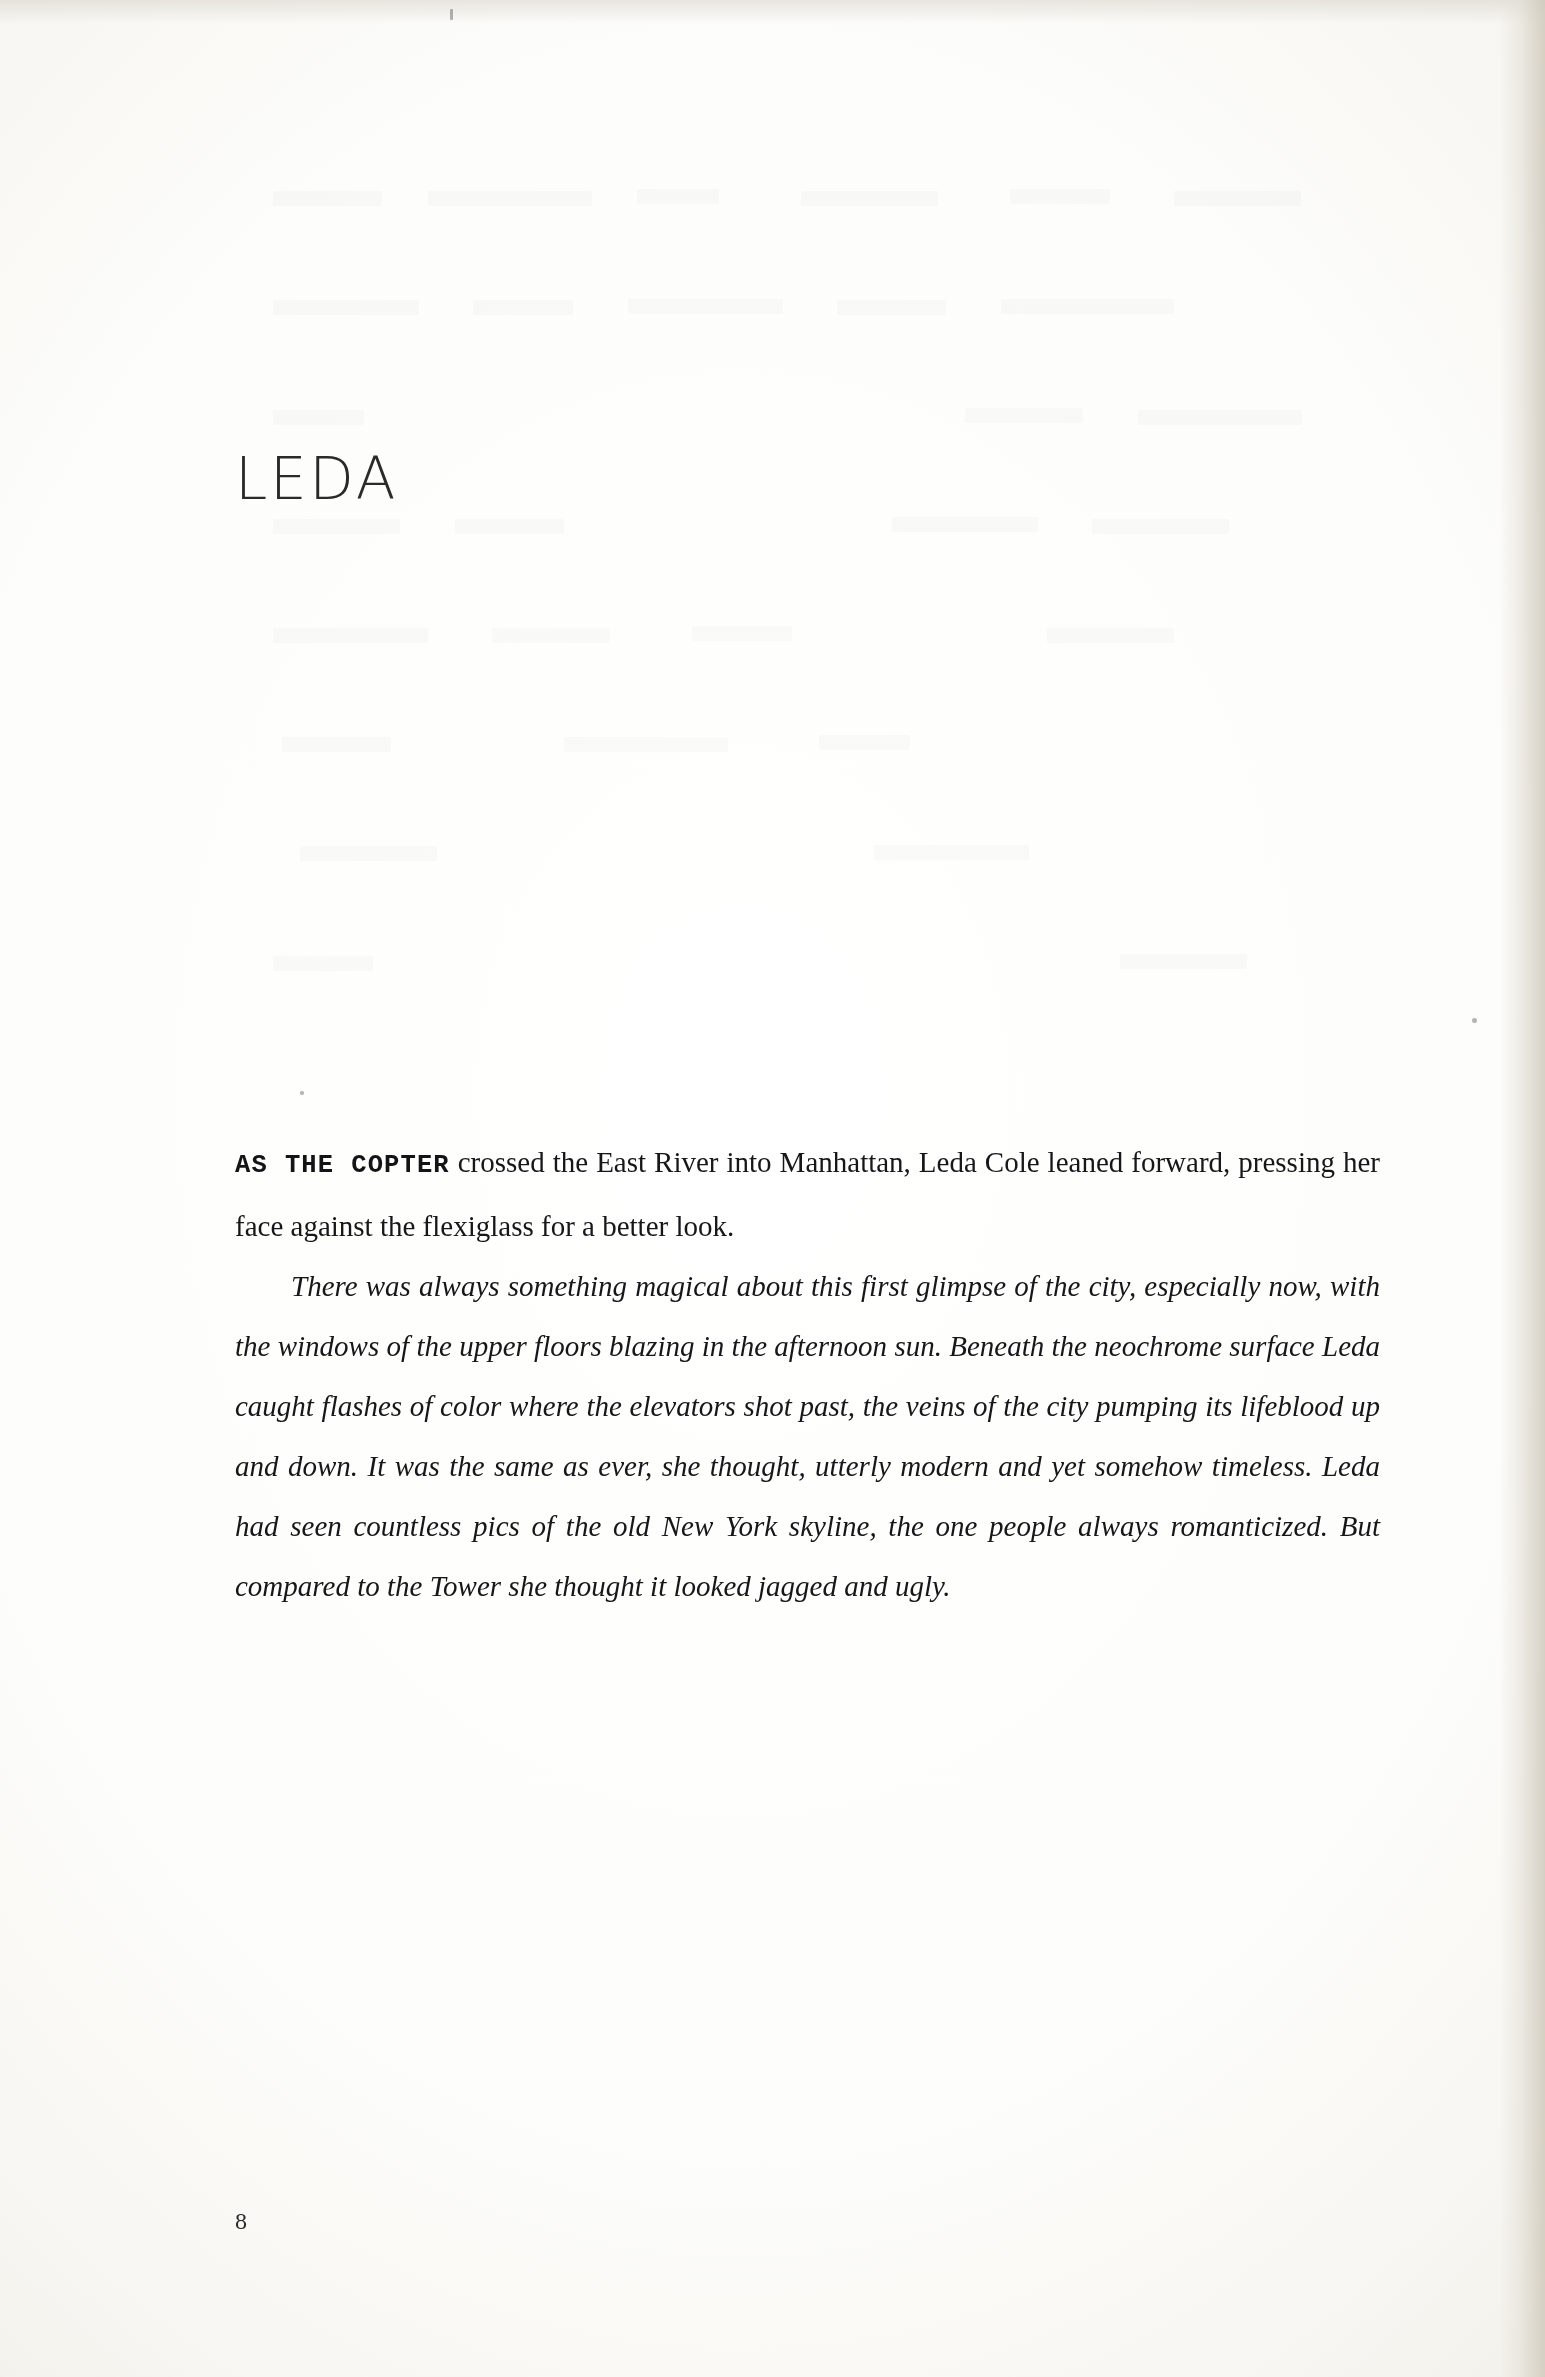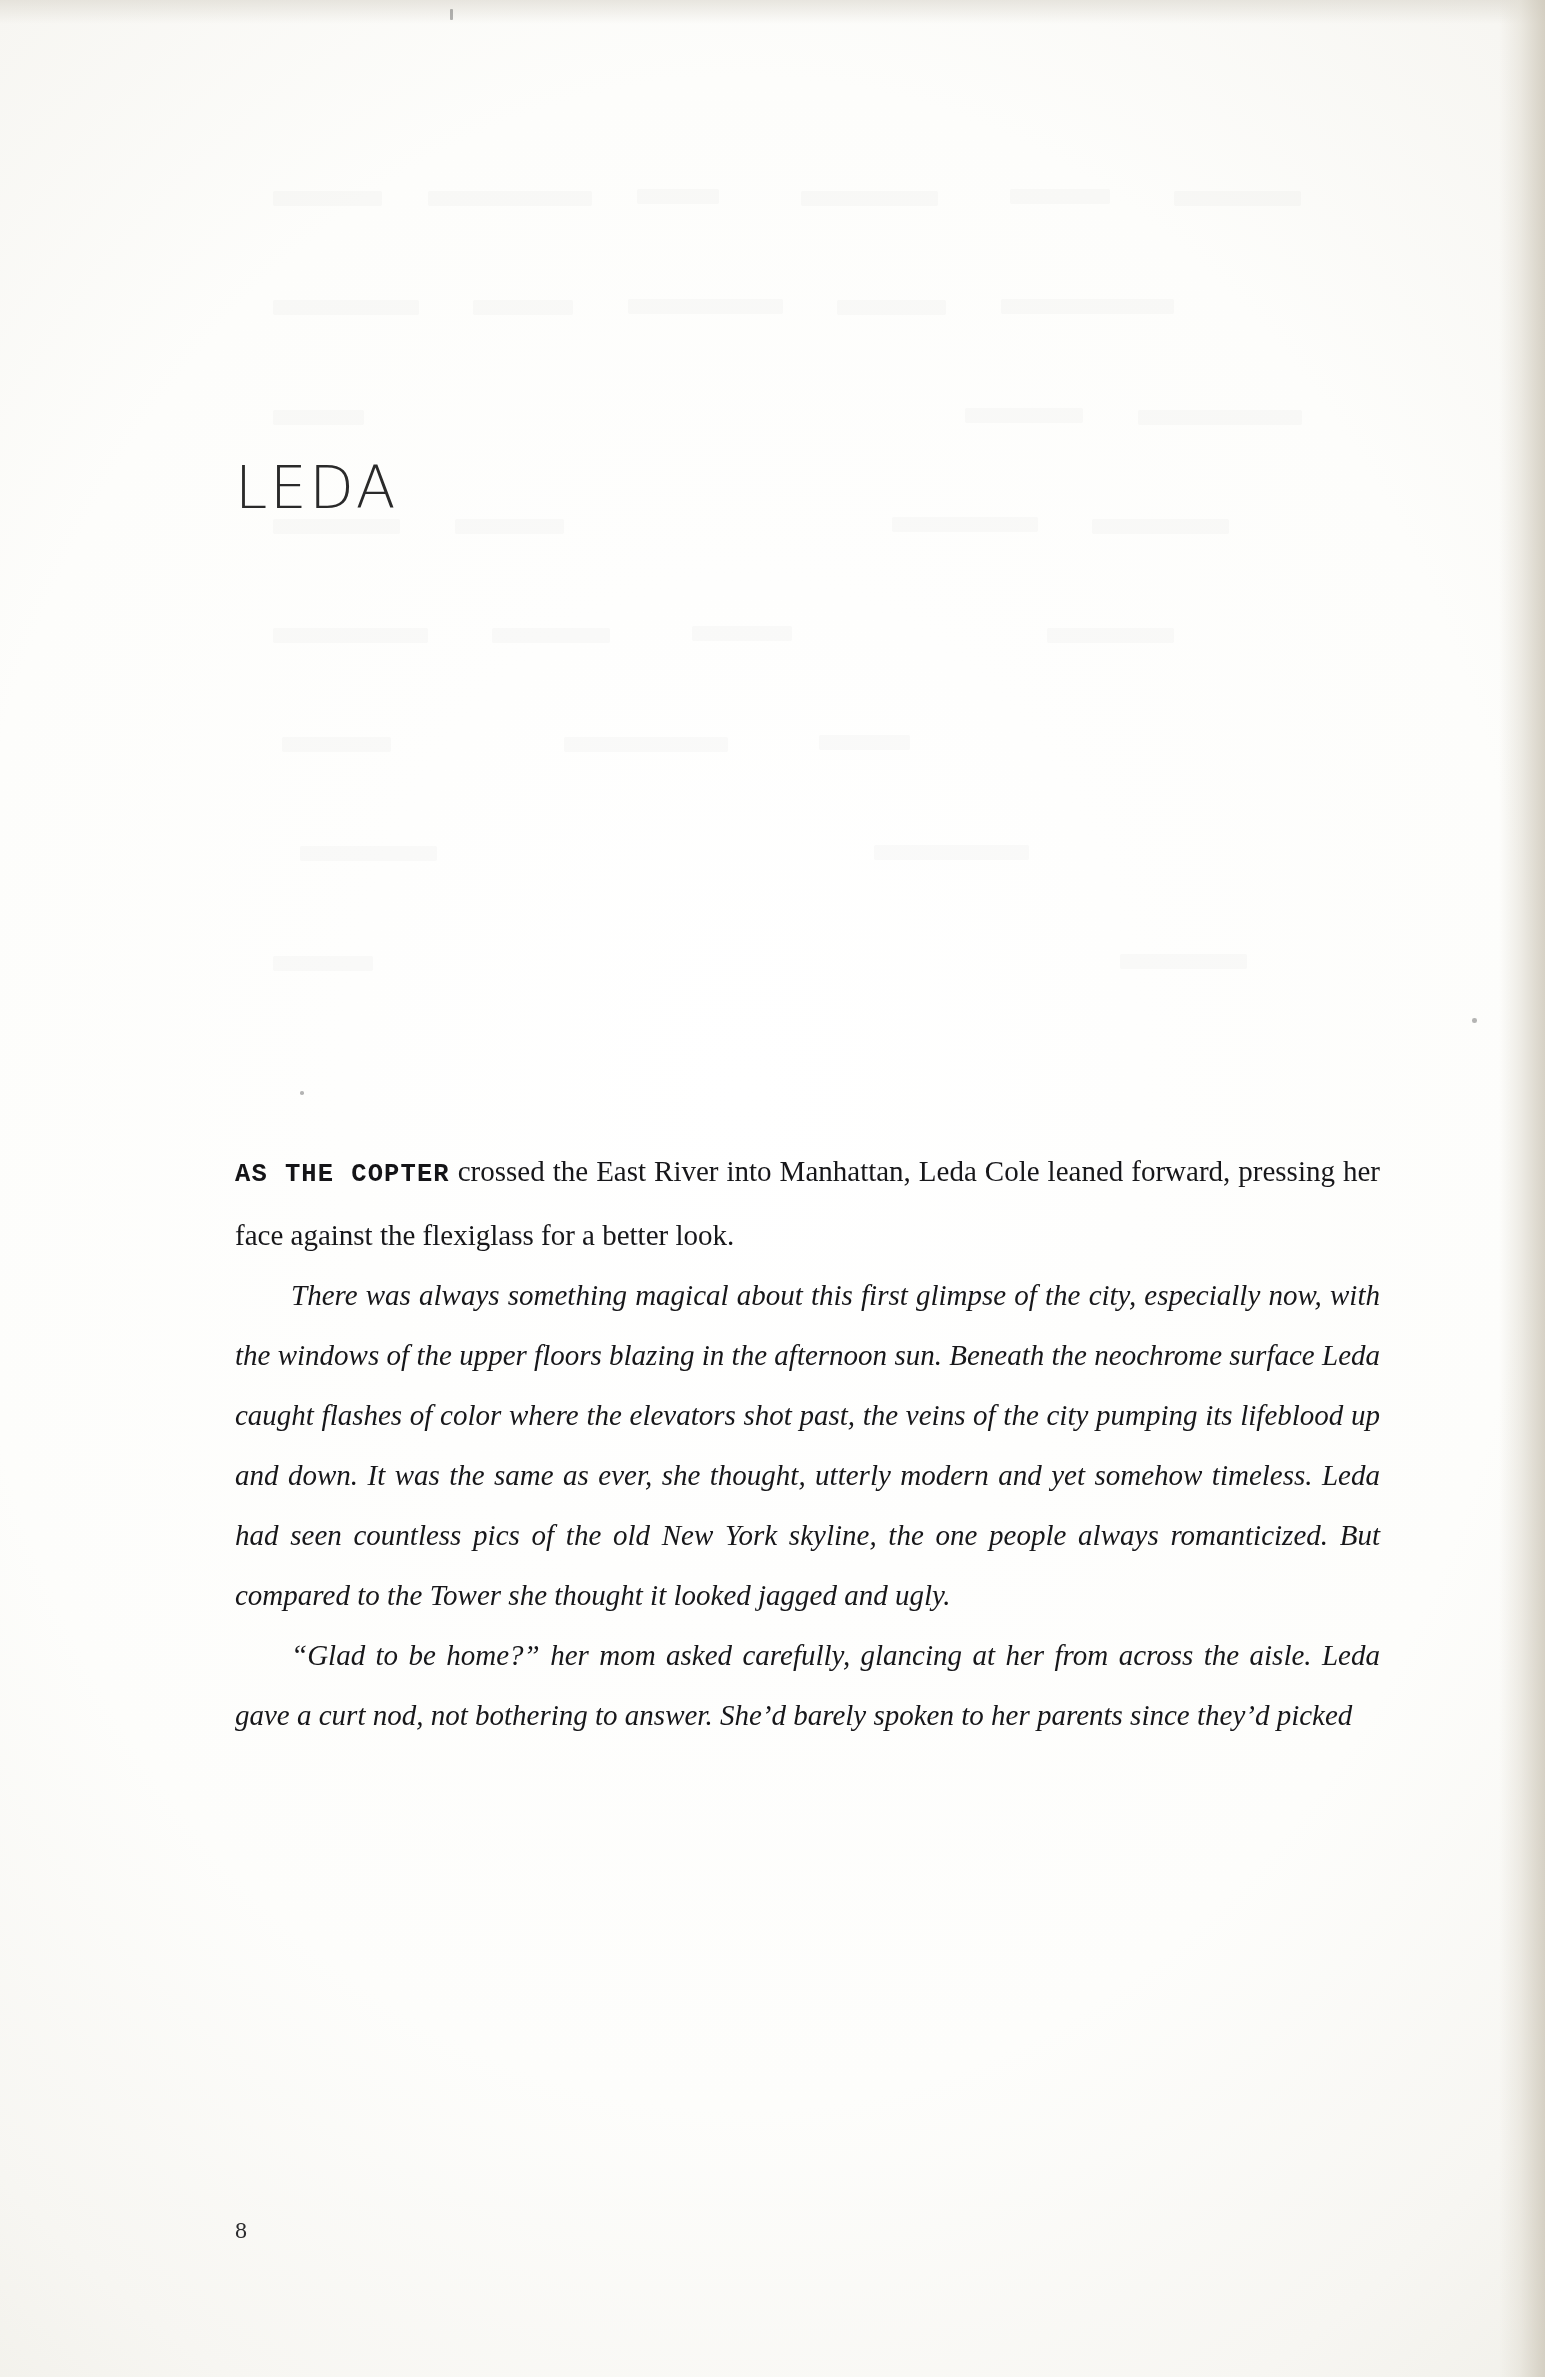--- a/index.html
+++ b/index.html
@@ -47,21 +47,21 @@
   
   .ghost {
     position: absolute;
     background: rgba(120,120,120,0.035);
     border-radius: 1.8px;
   }
 
   .content {
     position: absolute;
     left: 235px;
-    top: 12px;
+    top: 3px;
     width: 1147px;
     height: 2006px;
   }
 
   .chapter-title {
     position: absolute;
     left: 0;
     top: 408px;
     font-family: "DejaVu Sans", sans-serif;
     font-weight: 300;
@@ -165,20 +165,19 @@
   <div class="speck" style="left:1472px; top:1018px; width:4.6px; height:4.6px;"></div>
   <div class="speck" style="left:300px; top:1091px; width:3.6px; height:3.6px;"></div>
 
   <div class="content">
 
     <h1 class="chapter-title">LEDA</h1>
 
     <div class="body-text">
       <p><span class="smallcaps-lead">AS THE COPTER</span><span> crossed the East River into Manhattan, Leda Cole leaned forward, pressing her face against the flexiglass for a better look.</span></p>
       <p class="indent">There was always something magical about this first glimpse of the city, especially now, with the windows of the upper floors blazing in the afternoon sun. Beneath the neochrome surface Leda caught flashes of color where the elevators shot past, the veins of the city pumping its lifeblood up and down. It was the same as ever, she thought, utterly modern and yet somehow timeless. Leda had seen countless pics of the old New York skyline, the one people always romanticized. But compared to the Tower she thought it looked jagged and ugly.</p>
-      <p class="indent">“Glad to be home?” her mom asked carefully, glancing at her from across the aisle. Leda gave a curt nod, not bothering to answer. She’d barely spoken to her parents since they’d picked</p>
     </div>
 
     <div class="folio">8</div>
 
   </div>
 </div>
 
 
 </body></html>

